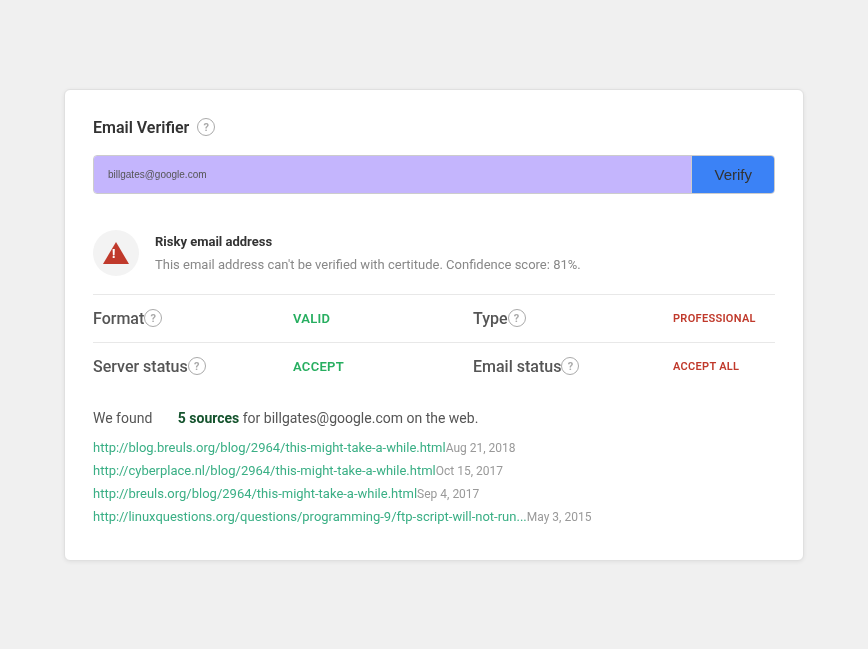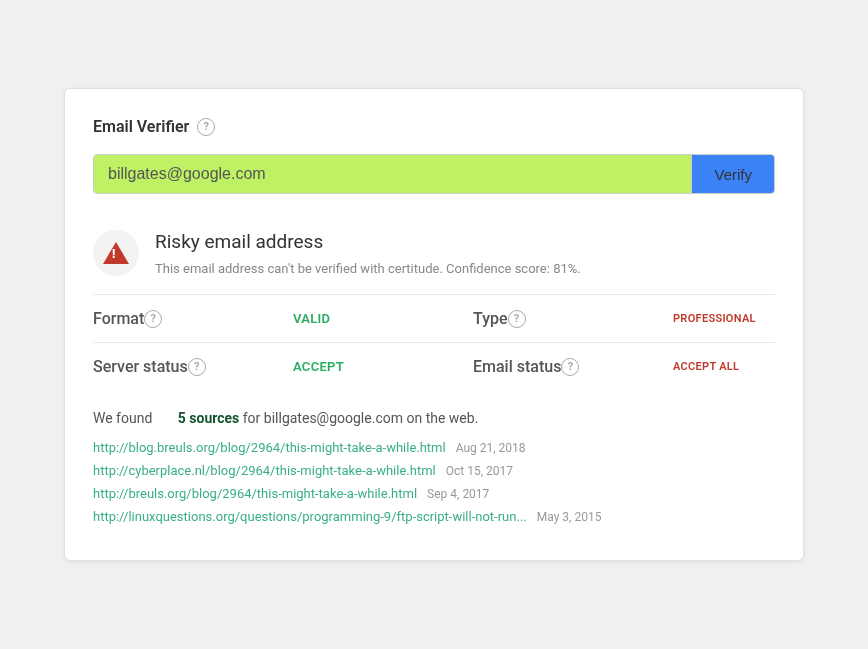--- a/index.html
+++ b/index.html
@@ -50,23 +50,23 @@
       border: 1px solid #ccc;
       border-radius: 4px;
       overflow: hidden;
       margin-bottom: 22px;
     }
     .email-input {
       flex: 1;
       border: none;
       outline: none;
       padding: 10px 14px;
-      font-size: 16px;
+      font-size: 10px;
       color: #555;
-      background: #bef264;
+      background: #c4b5fd;
     }
     .verify-btn {
       background: #3b82f6;
       border: none;
       border-left: 1px solid #ccc;
       padding: 10px 22px;
       font-size: 15px;
       color: #333;
       cursor: pointer;
       font-weight: 500;
@@ -100,22 +100,22 @@
       content: '!';
       position: absolute;
       top: 5px;
       left: -4px;
       color: #fff;
       font-size: 12px;
       font-weight: 900;
     }
     .alert-text-block {}
     .alert-title {
-      font-size: 19px;
-      font-weight: 400;
+      font-size: 13px;
+      font-weight: 700;
       color: #333;
       margin-bottom: 8px;
     }
     .alert-subtitle {
       font-size: 13px;
       color: #888;
     }
     .stat-label {
       color: #555;
       font-weight: 500;
@@ -146,21 +146,20 @@
     }
     .sources-text strong {
       font-weight: 700;
       color: #14532d;
       margin-left: 22px;
     }
     .source-item {
       display: flex;
       align-items: baseline;
       margin-bottom: 8px;
-      gap: 10px;
     }
     .source-link {
       color: #3aaf85;
       font-size: 13px;
       text-decoration: none;
       cursor: pointer;
     }
     .source-date {
       color: #999;
       font-size: 12px;

